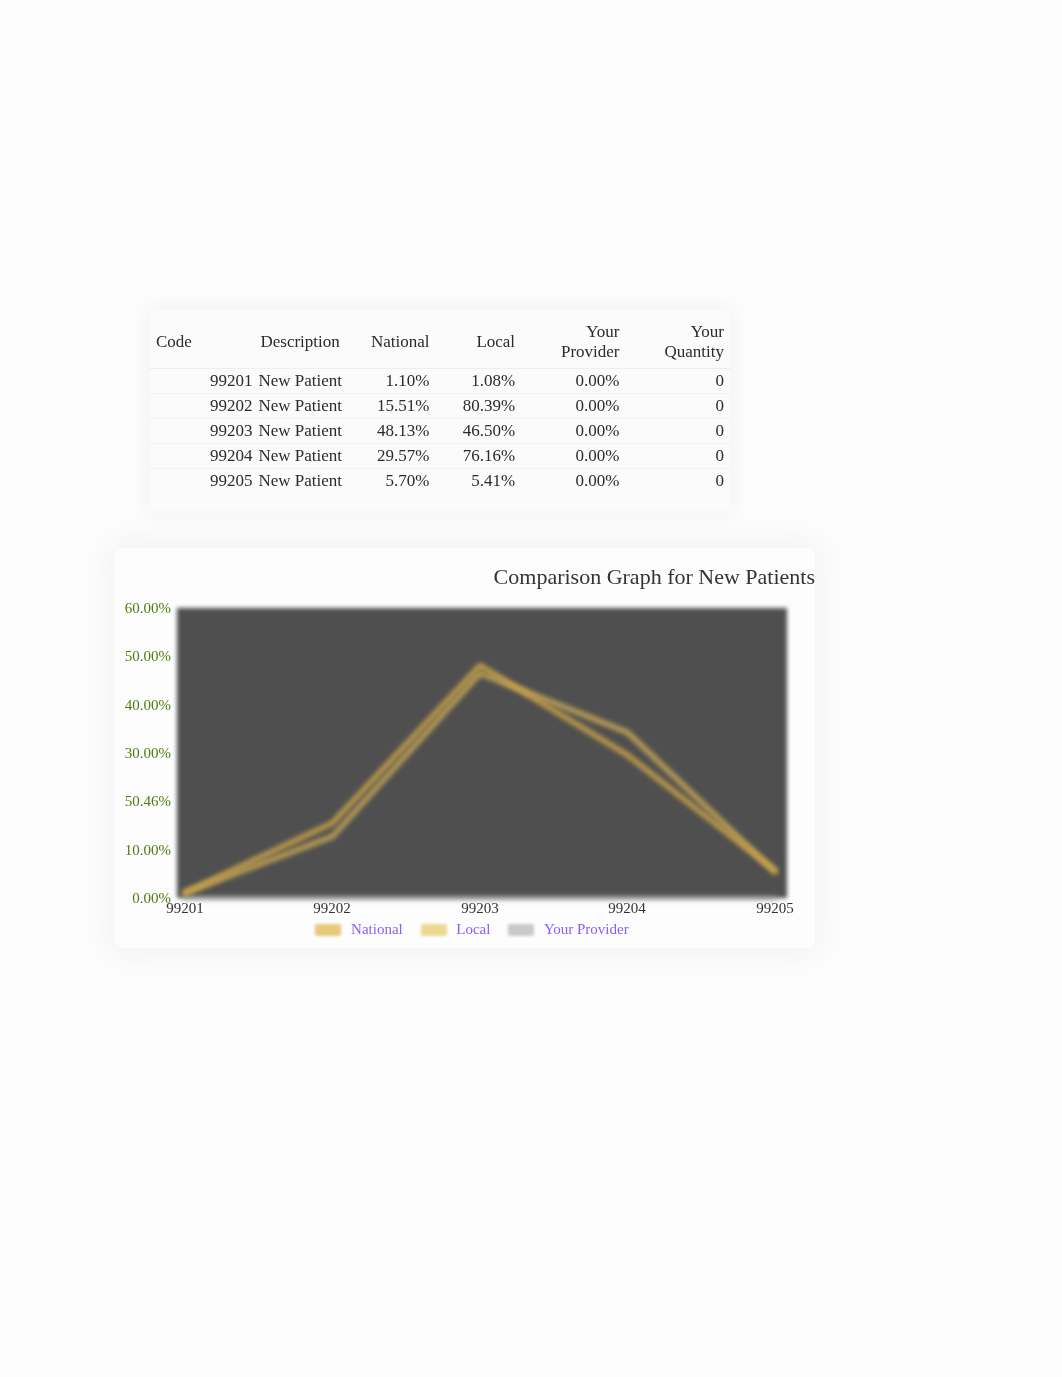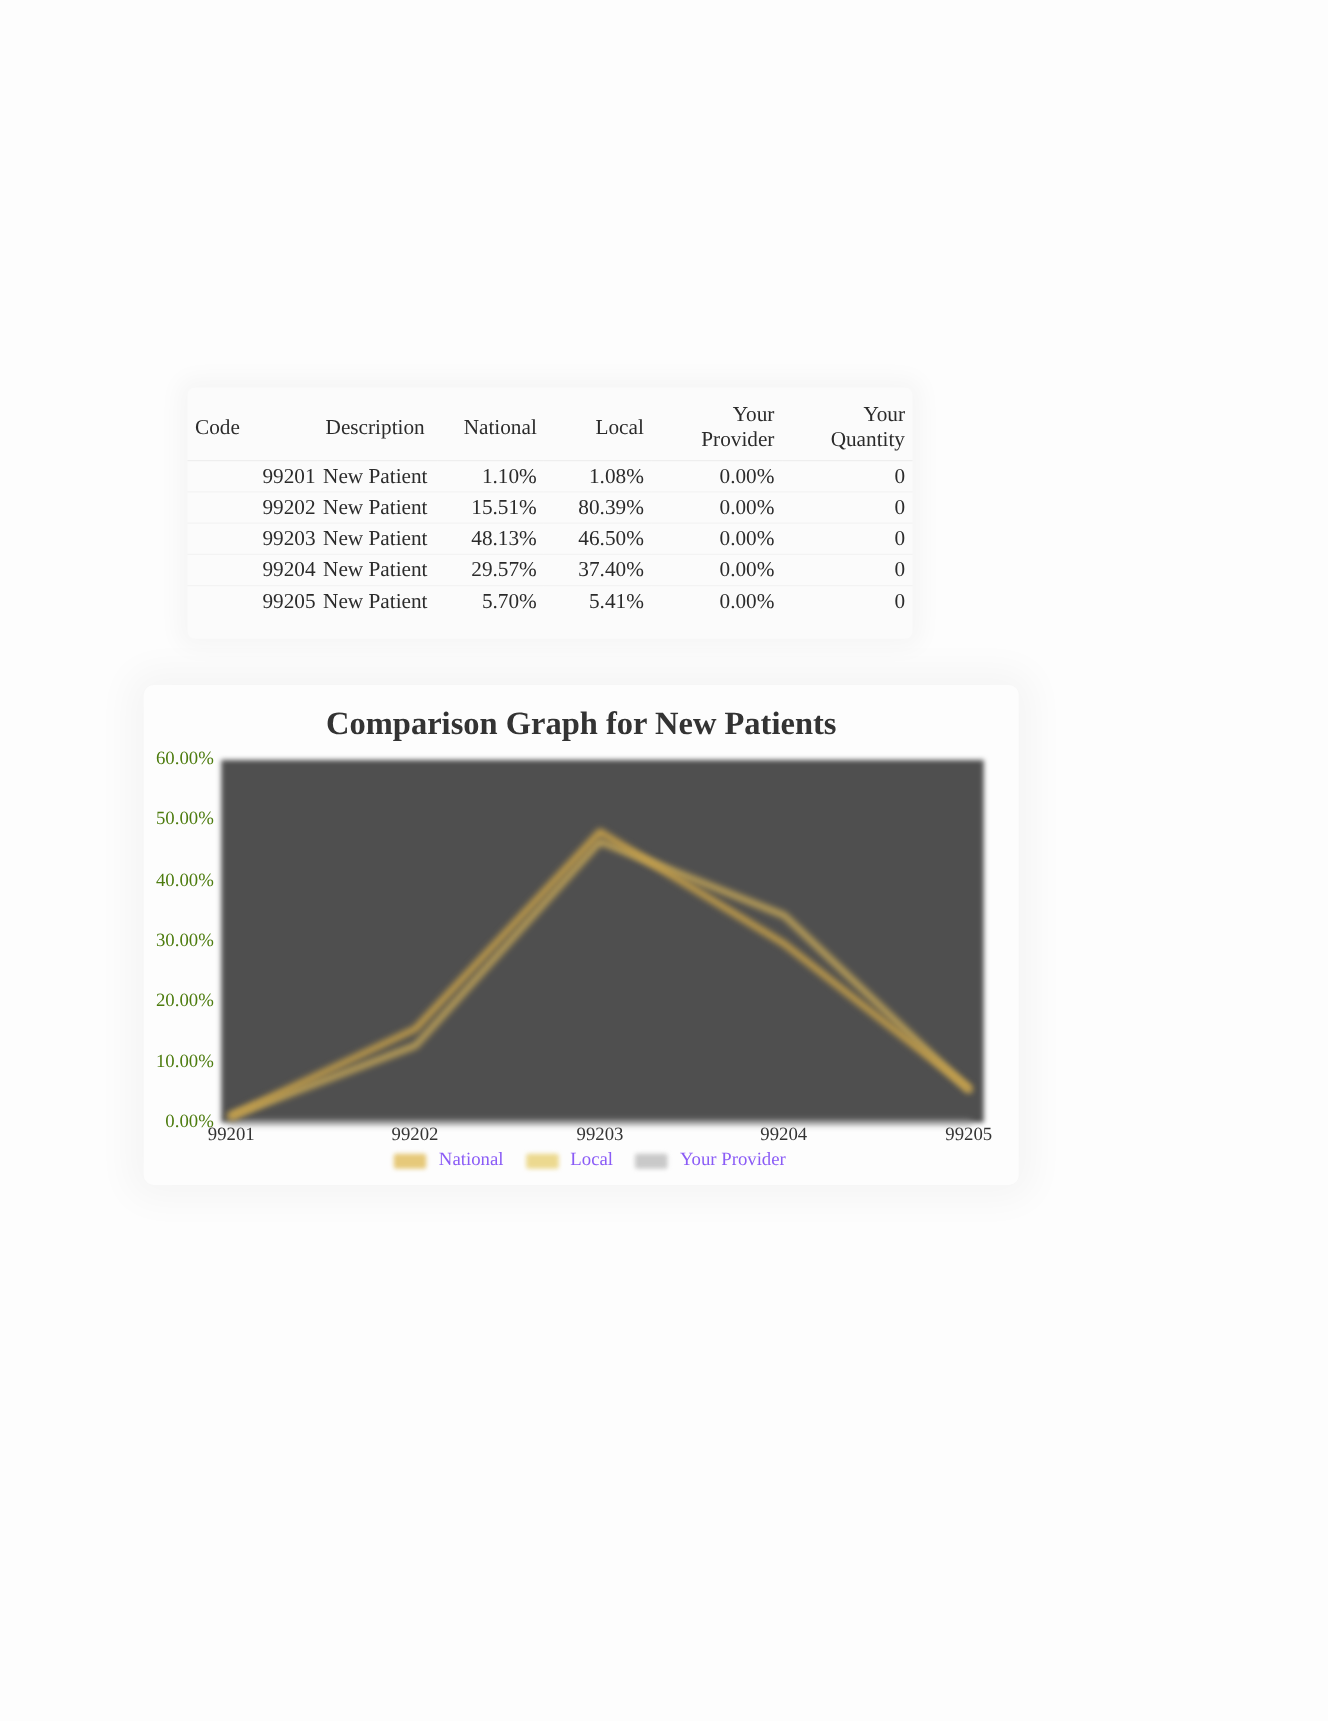--- a/index.html
+++ b/index.html
@@ -61,25 +61,24 @@
     position: absolute;
     left: 115px;
     top: 548px;
     width: 700px;
     height: 400px;
     border-radius: 8px;
     box-shadow: 0 0 30px 12px rgba(0,0,0,0.035);
     background: #fdfdfd;
   }
   .chart-title {
-    text-align: center;
-    font-size: 26px;
+    text-align: right;
+    font-size: 22px;
     padding-top: 16px;
     color: #333;
-    font-weight: bold;
   }
   .plot {
     position: absolute;
     left: 62px;
     top: 60px;
     width: 610px;
     height: 290px;
     background: #4f4f4f;
     filter: blur(2px);
   }
@@ -192,21 +191,21 @@
           <td class="desc">New Patient</td>
           <td class="num">48.13%</td>
           <td class="num">46.50%</td>
           <td class="num">0.00%</td>
           <td class="num">0</td>
         </tr>
         <tr>
           <td class="code">99204</td>
           <td class="desc">New Patient</td>
           <td class="num">29.57%</td>
-          <td class="num">37.40%</td>
+          <td class="num">76.16%</td>
           <td class="num">0.00%</td>
           <td class="num">0</td>
         </tr>
         <tr>
           <td class="code">99205</td>
           <td class="desc">New Patient</td>
           <td class="num">5.70%</td>
           <td class="num">5.41%</td>
           <td class="num">0.00%</td>
           <td class="num">0</td>
@@ -215,21 +214,21 @@
     </table>
   </div>
 
   <div class="chart-wrap">
     <div class="chart-title">Comparison Graph for New Patients</div>
 
     <div class="plot"></div>
 
     <div class="ytick" style="top:350px">0.00%</div>
     <div class="ytick" style="top:301.7px">10.00%</div>
-    <div class="ytick" style="top:253.3px">20.00%</div>
+    <div class="ytick" style="top:253.3px">50.46%</div>
     <div class="ytick" style="top:205px">30.00%</div>
     <div class="ytick" style="top:156.7px">40.00%</div>
     <div class="ytick" style="top:108.3px">50.00%</div>
     <div class="ytick" style="top:60px">60.00%</div>
 
     <div class="xtick" style="left:70px">99201</div>
     <div class="xtick" style="left:217px">99202</div>
     <div class="xtick" style="left:365px">99203</div>
     <div class="xtick" style="left:512px">99204</div>
     <div class="xtick" style="left:660px">99205</div>

